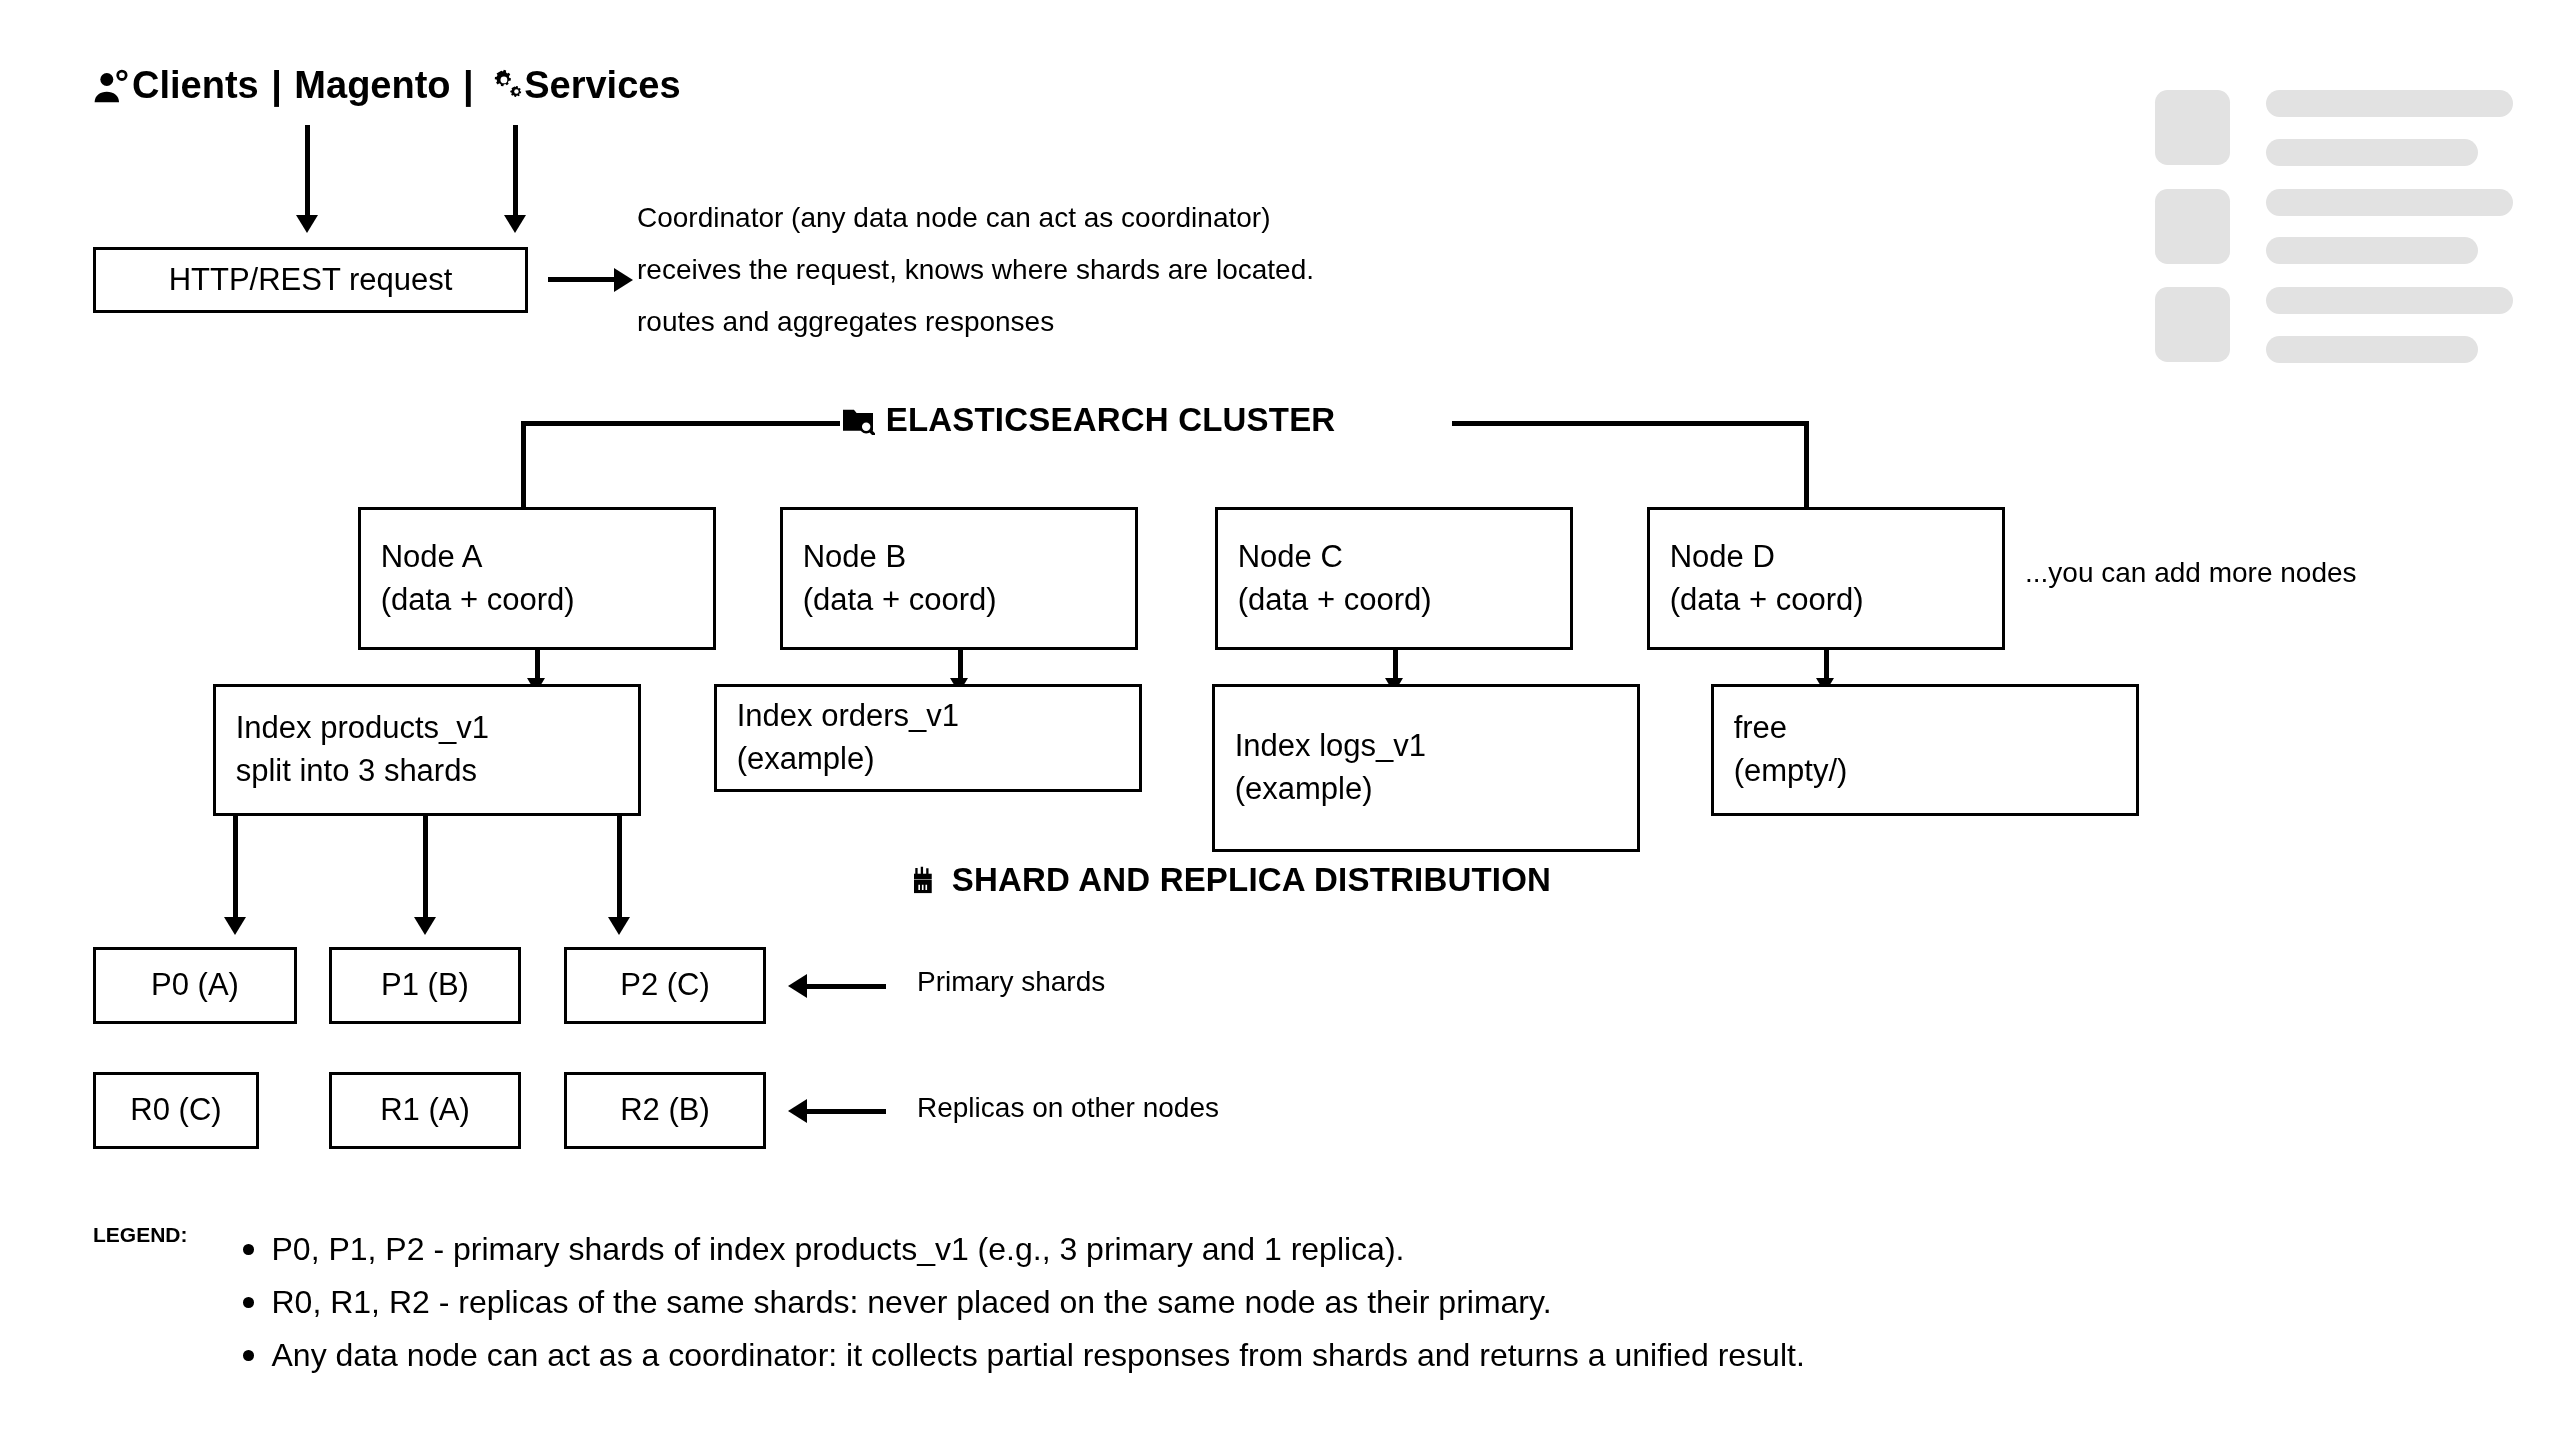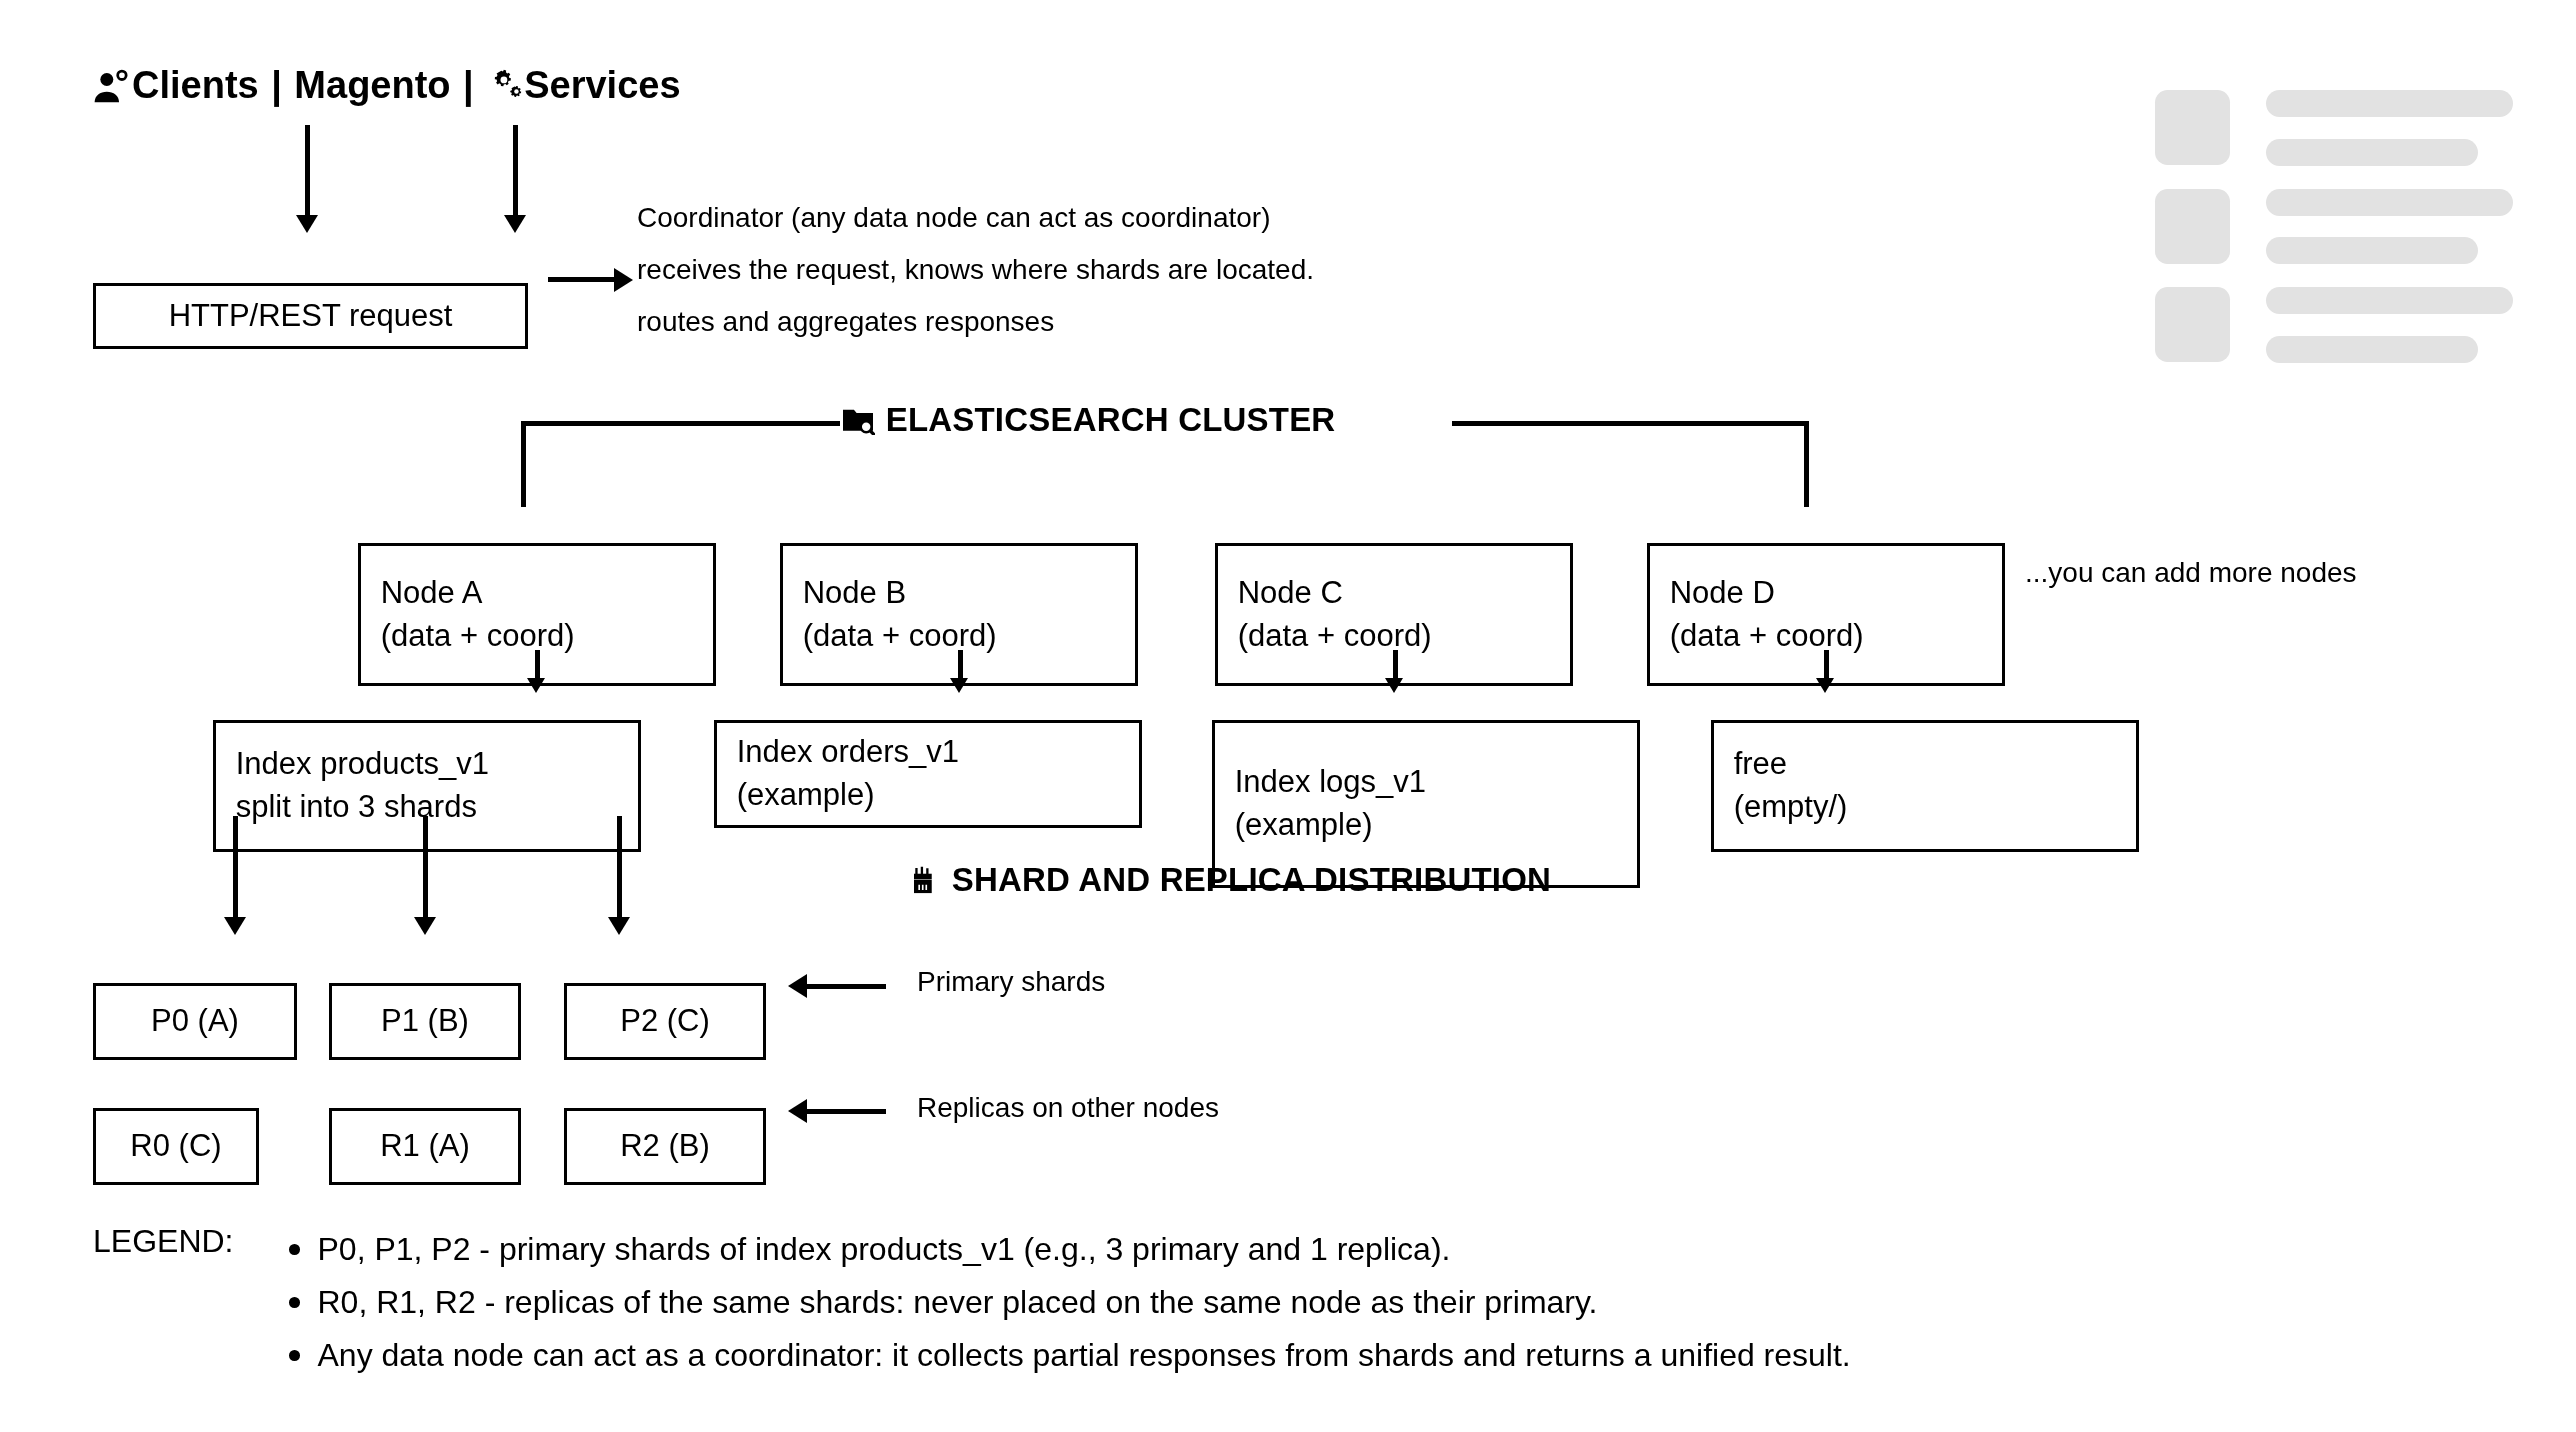--- a/index.html
+++ b/index.html
@@ -20,21 +20,21 @@
   #header-line .seg{display:inline-flex;align-items:center;}
   .pipe{margin:0 12.5px;font-weight:bold;}
   .ico{display:inline-block;vertical-align:middle;}
   .ico svg{display:block;}
 
   
   .box{
     position:absolute;box-sizing:border-box;
     border:3.6px solid #000;background:#fff;
     display:flex;flex-direction:column;justify-content:center;
-    font-size:31px;line-height:1.38;margin-top:36px;
+    font-size:31px;line-height:1.38;
   }
   .box .ln{padding-left:19.7px;white-space:nowrap;}
   .box.center{align-items:center;justify-content:center;}
   .box.center .ln{padding-left:0;}
 
   
   .vline{position:absolute;width:4.5px;background:#000;}
   .hline{position:absolute;height:4.5px;background:#000;}
   .arrowhead{
     position:absolute;width:0;height:0;
@@ -58,21 +58,21 @@
   .section-title{
     position:absolute;font-size:33px;font-weight:bold;white-space:nowrap;
     display:flex;align-items:center;gap:10.7px;letter-spacing:0.2px;
   }
 
   
   .txt{position:absolute;font-size:28px;line-height:1.0;white-space:nowrap;}
 
   
   #legend{position:absolute;left:93px;top:1223px;display:flex;gap:0;}
-  #legend-label{font-size:32px;font-weight:normal;white-space:nowrap;}
+  #legend-label{font-size:21px;font-weight:bold;white-space:nowrap;}
   #legend-list{list-style:none;margin:0;padding:0;margin-left:50px;}
   #legend-list li{
     font-size:32px;line-height:1.66;white-space:nowrap;position:relative;padding-left:34px;
   }
   #legend-list li:before{
     content:"";position:absolute;left:5.4px;top:50%;margin-top:-5.4px;
     width:10.7px;height:10.7px;border-radius:50%;background:#000;
   }
 
   

